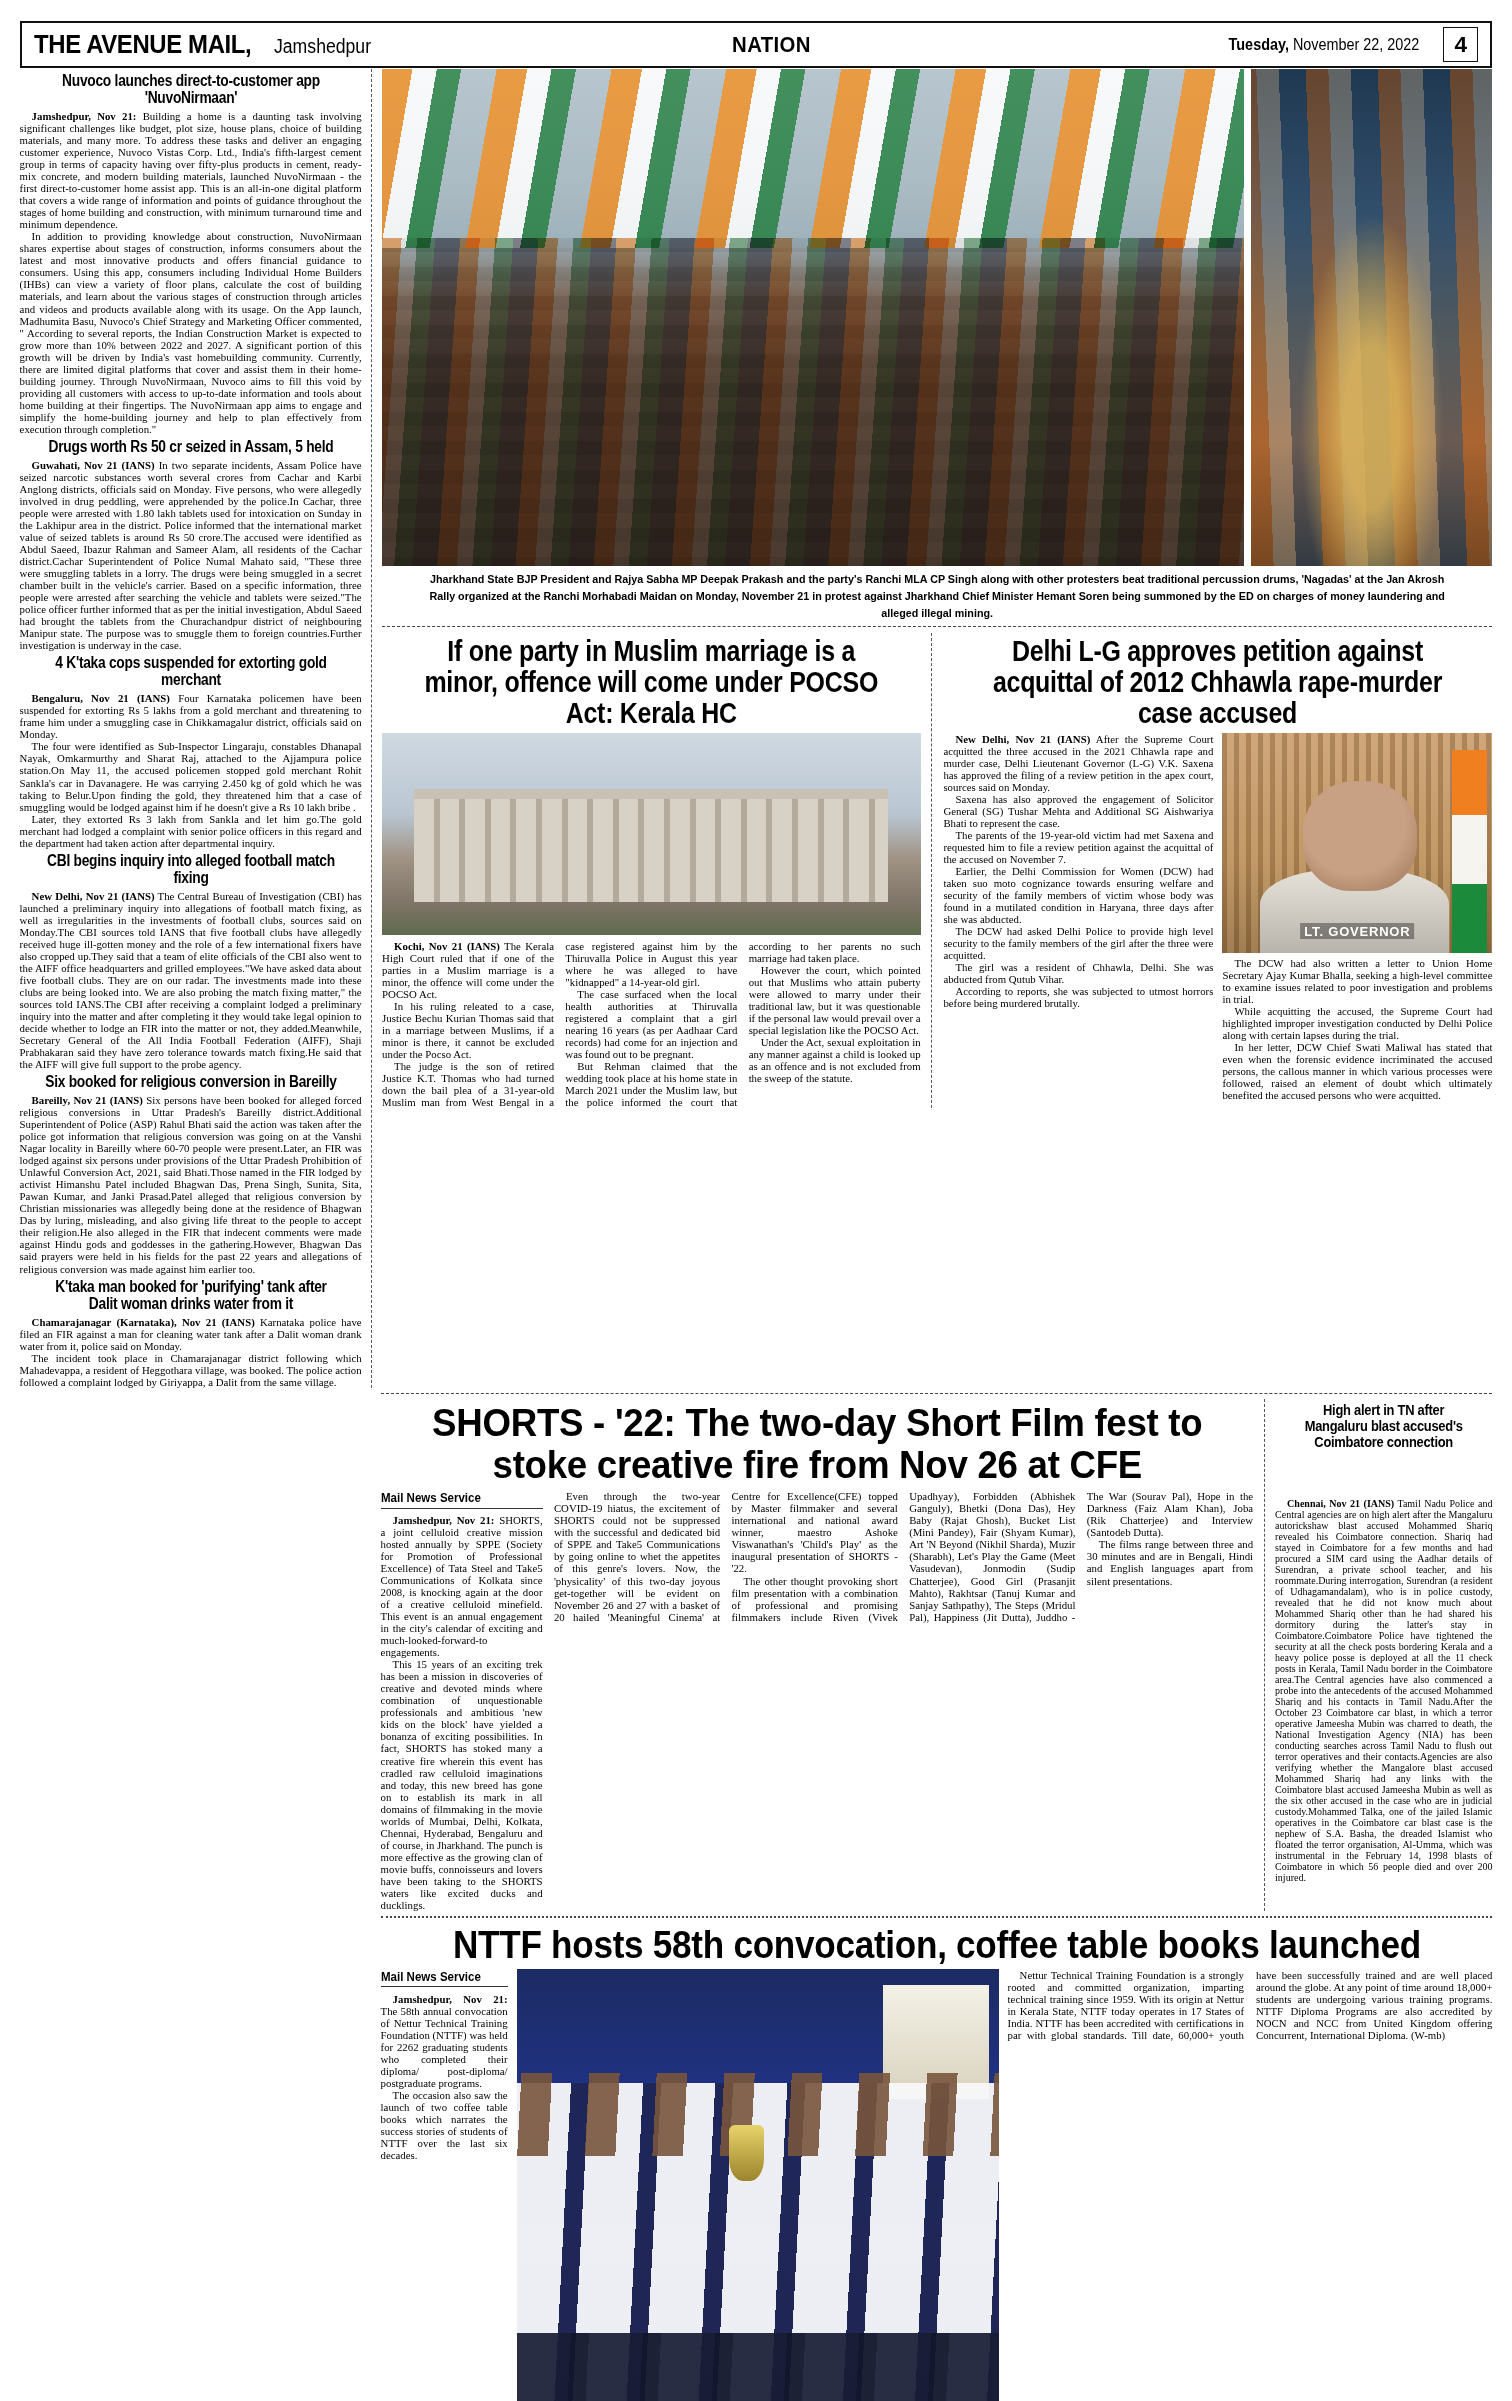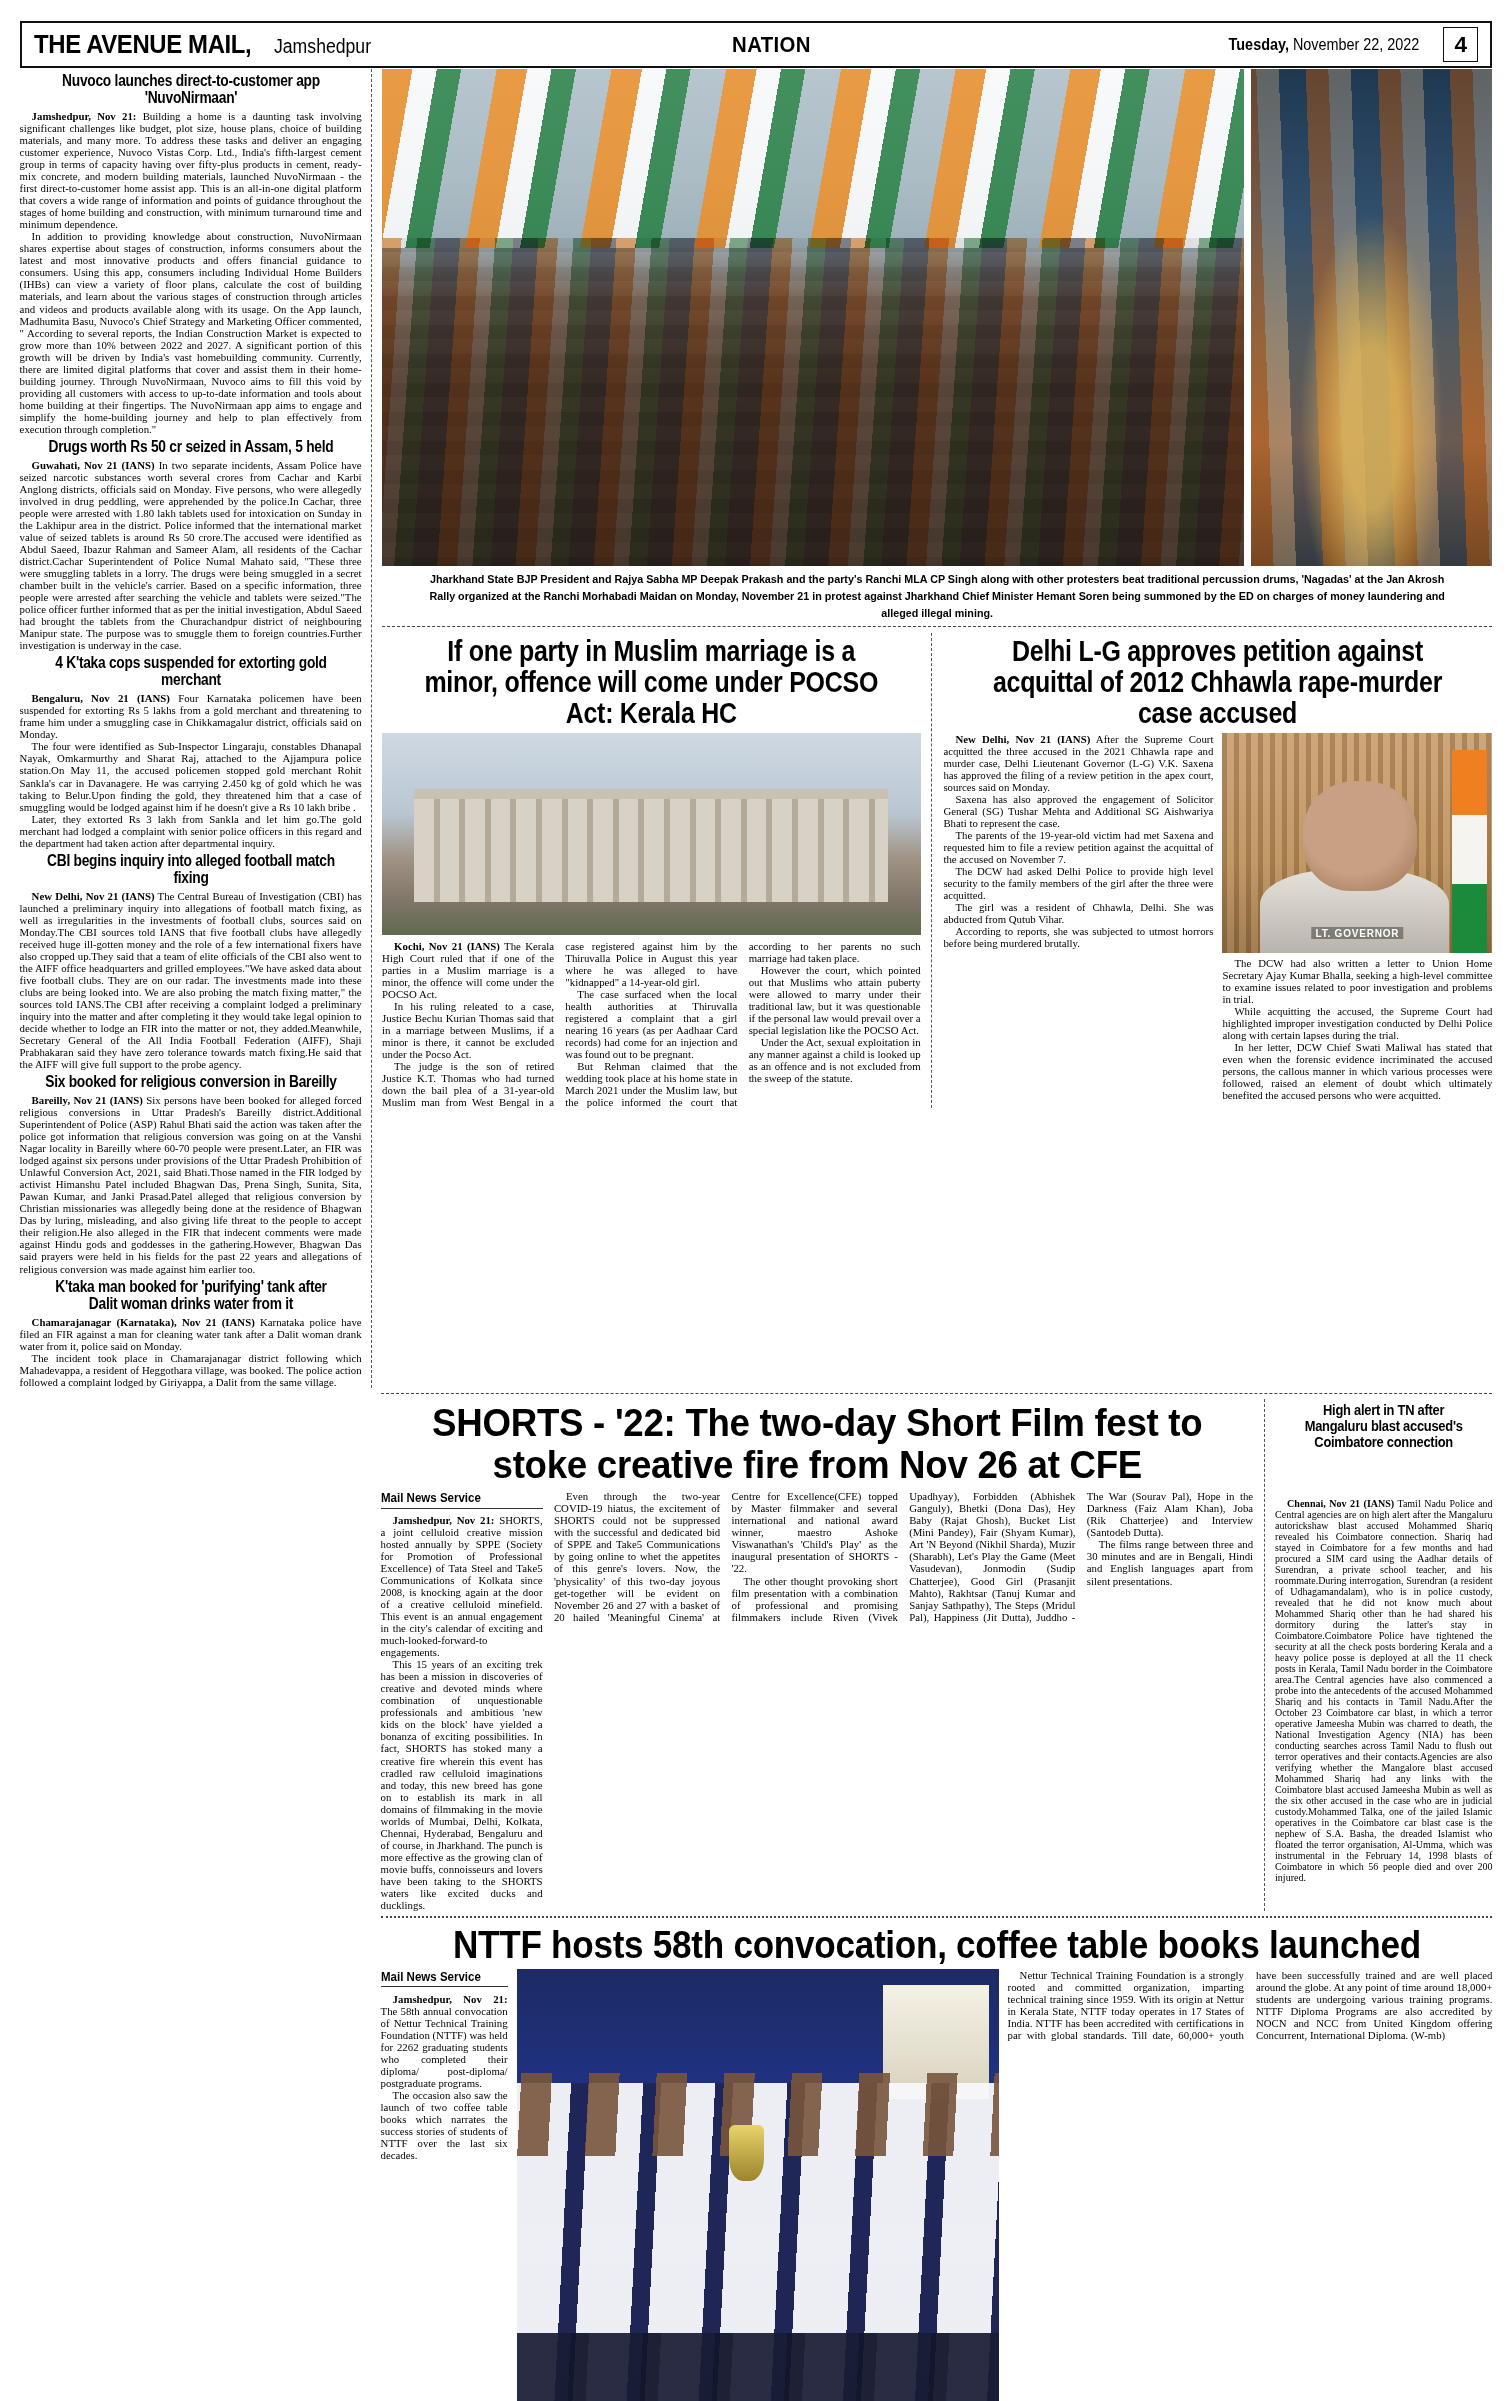--- a/index.html
+++ b/index.html
@@ -224,21 +224,21 @@
     position:absolute;left:14%;right:16%;bottom:0;height:38%;
     background:linear-gradient(180deg,#e6e2da,#b9b4ab);
     border-radius:42% 42% 0 0;
   }
   .lg-photo .flag{
     position:absolute;right:2%;top:8%;width:13%;bottom:0%;
     background:linear-gradient(180deg,#f07f20 0 32%, #f6f4ef 32% 66%, #1b8a3b 66% 100%);
   }
   .lg-photo .label{
     position:absolute;left:50%;transform:translateX(-50%);bottom:6%;
-    font-family:"Liberation Sans",sans-serif;font-size:10px;font-weight:bold;
+    font-family:"Liberation Sans",sans-serif;font-size:13px;font-weight:bold;
     color:#fff;background:rgba(0,0,0,.35);padding:0.8px 3.8px;letter-spacing:0.8px;
   }
   .nttf-photo-img{
     width:100%;height:520px;
     background:linear-gradient(180deg,#1c2b63 0%,#22348f 32%,#2b3f86 52%,#1a2247 100%);
     position:relative;overflow:hidden;
   }
   .nttf-photo-img .grads{
     position:absolute;left:0;right:0;bottom:0;height:78%;
     background:repeating-linear-gradient(93deg,
@@ -370,20 +370,21 @@
           </div>
         </div>
 
         <div class="mid-right">
           <div class="hl big">Delhi L-G approves petition against acquittal of 2012 Chhawla rape-murder case accused</div>
           <div style="display:flex;gap:9px;">
             <div class="body-txt" style="flex:1 1 0;">
               <p class="first"><b>New Delhi, Nov 21 (IANS)</b><span> After the Supreme Court acquitted the three accused in the 2021 Chhawla rape and murder case, Delhi Lieutenant Governor (L-G) V.K. Saxena has approved the filing of a review petition in the apex court, sources said on Monday.</span></p>
               <p><span>Saxena has also approved the engagement of Solicitor General (SG) Tushar Mehta and Additional SG Aishwariya Bhati to represent the case.</span></p>
               <p><span>The parents of the 19-year-old victim had met Saxena and requested him to file a review petition against the acquittal of the accused on November 7.</span></p>
+              <p><span>Earlier, the Delhi Commission for Women (DCW) had taken suo moto cognizance towards ensuring welfare and security of the family members of victim whose body was found in a mutilated condition in Haryana, three days after she was abducted.</span></p>
               <p><span>The DCW had asked Delhi Police to provide high level security to the family members of the girl after the three were acquitted.</span></p>
               <p><span>The girl was a resident of Chhawla, Delhi. She was abducted from Qutub Vihar.</span></p>
               <p><span>According to reports, she was subjected to utmost horrors before being murdered brutally.</span></p>
             </div>
             <div style="flex:1 1 0;">
               <div class="lg-photo">
                 <div class="wall"></div>
                 <div class="torso"></div>
                 <div class="head"></div>
                 <div class="flag"></div>

